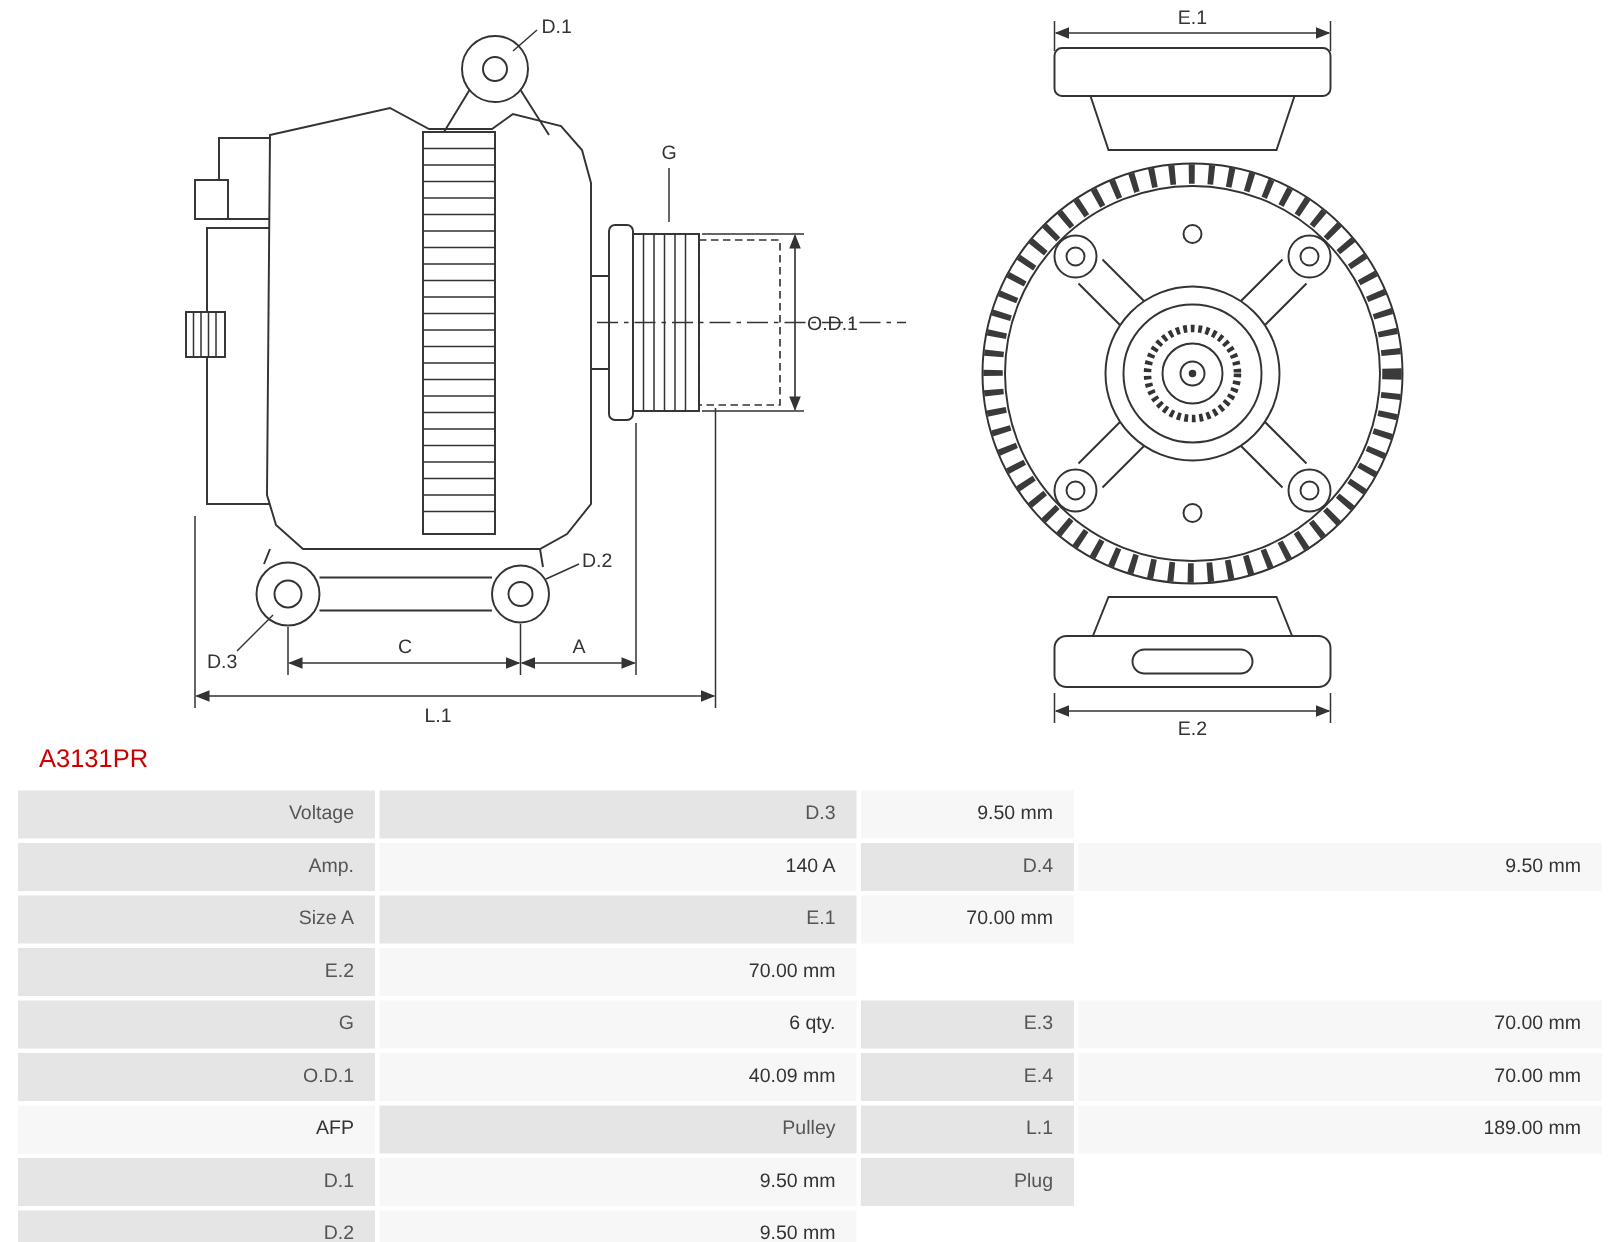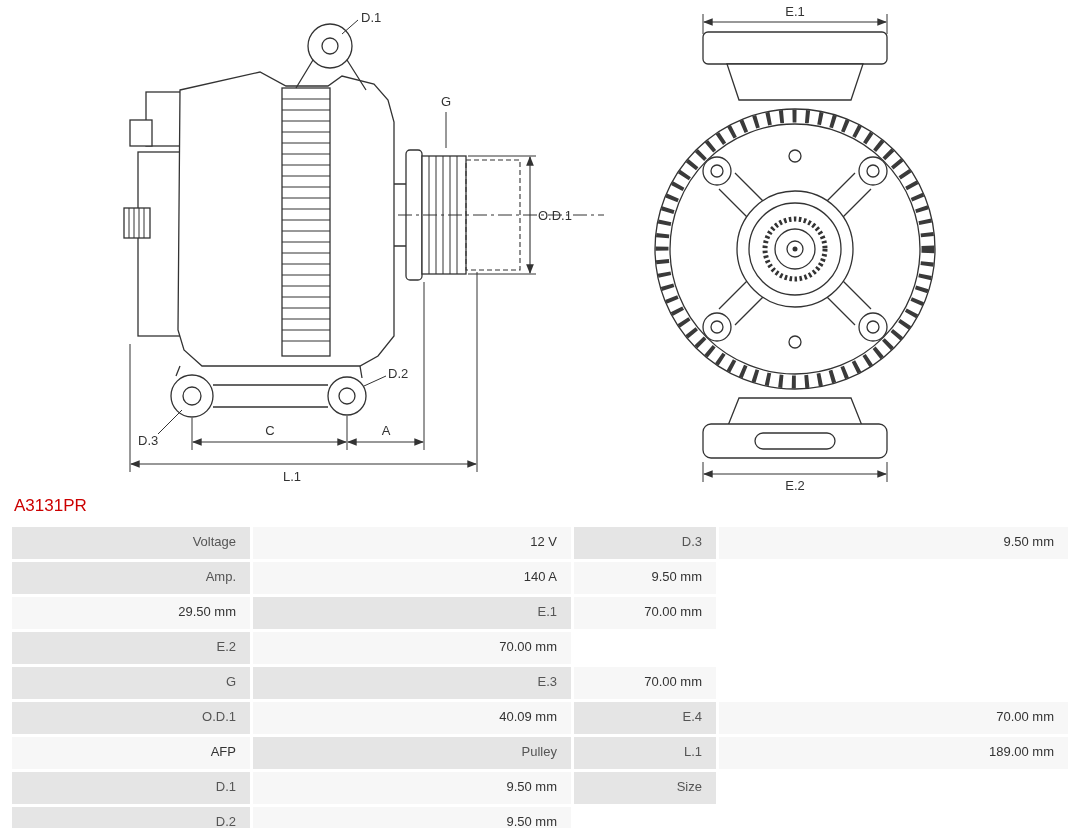--- a/index.html
+++ b/index.html
@@ -17,21 +17,21 @@
   svg .s{fill:#fff;stroke:var(--line);stroke-width:1.3;}
   svg .l{fill:none;stroke:var(--line);stroke-width:1.3;}
   svg .thin{fill:none;stroke:var(--line);stroke-width:1;}
   svg .dash{fill:none;stroke:var(--line);stroke-width:1.1;stroke-dasharray:5 3;}
   svg .cl{fill:none;stroke:var(--line);stroke-width:1;stroke-dasharray:14 4 3 4;}
   svg .dim{fill:none;stroke:var(--line);stroke-width:1.1;}
   svg .fins{fill:none;stroke:#3a3a3a;stroke-width:13;stroke-dasharray:4 9;}
   svg .knurl{fill:#fff;stroke:var(--line);stroke-width:5;stroke-dasharray:2.5 2.5;}
   svg text{font-family:"Liberation Sans",sans-serif;font-size:13px;fill:var(--line);}
   .arrowhead{fill:var(--line);}
-  .part-number{position:absolute;top:496px;left:14px;font-size:17px;color:var(--accent);}
+  .part-number{position:absolute;top:496px;left:26px;font-size:17px;color:var(--accent);}
   .spec-table{position:absolute;top:527px;left:12px;width:1056px;display:flex;flex-direction:column;gap:3px;}
   .trow{display:grid;grid-template-columns:238px 318px 142px 1fr;gap:3px;}
   .tcell{height:32px;line-height:30px;font-size:13px;text-align:right;padding-right:14px;overflow:hidden;white-space:nowrap;}
   .tlabel{background:var(--label-cell);color:#555;}
   .tvalue{background:var(--value-cell);color:#333;}
   .cell-empty{background:transparent;}
 </style>
 </head>
 <body>
 
@@ -176,59 +176,60 @@
         <text x="150" y="486" text-anchor="middle">E.2</text>
       </g>
     </svg>
   </div>
 
   <div class="part-number">A3131PR</div>
 
   <div class="spec-table">
       <div class="trow">
         <div class="tcell tlabel">Voltage</div>
-        <div class="tcell tvalue">12 V</div>
         <div class="tcell tlabel">D.3</div>
         <div class="tcell tvalue">9.50 mm</div>
       </div>
       <div class="trow">
         <div class="tcell tlabel">Amp.</div>
         <div class="tcell tvalue">140 A</div>
-        <div class="tcell tvalue">9.50 mm</div>
-      </div>
-      <div class="trow">
-        <div class="tcell tvalue">29.50 mm</div>
+        <div class="tcell tlabel">D.4</div>
+        <div class="tcell tvalue">9.50 mm</div>
+      </div>
+      <div class="trow">
+        <div class="tcell tlabel">Size A</div>
         <div class="tcell tlabel">E.1</div>
         <div class="tcell tvalue">70.00 mm</div>
       </div>
       <div class="trow">
         <div class="tcell tlabel">E.2</div>
         <div class="tcell tvalue">70.00 mm</div>
       </div>
       <div class="trow">
         <div class="tcell tlabel">G</div>
+        <div class="tcell tvalue">6 qty.</div>
         <div class="tcell tlabel">E.3</div>
         <div class="tcell tvalue">70.00 mm</div>
       </div>
       <div class="trow">
         <div class="tcell tlabel">O.D.1</div>
         <div class="tcell tvalue">40.09 mm</div>
         <div class="tcell tlabel">E.4</div>
         <div class="tcell tvalue">70.00 mm</div>
       </div>
       <div class="trow">
         <div class="tcell tvalue">AFP</div>
         <div class="tcell tlabel">Pulley</div>
         <div class="tcell tlabel">L.1</div>
         <div class="tcell tvalue">189.00 mm</div>
       </div>
       <div class="trow">
         <div class="tcell tlabel">D.1</div>
         <div class="tcell tvalue">9.50 mm</div>
-        <div class="tcell tlabel">Size</div>
+        <div class="tcell tlabel">Plug</div>
       </div>
       <div class="trow">
         <div class="tcell tlabel">D.2</div>
         <div class="tcell tvalue">9.50 mm</div>
         <div class="tcell tlabel cell-empty"></div>
         <div class="tcell tvalue cell-empty"></div>
       </div>
     </div>
 
 </div>

